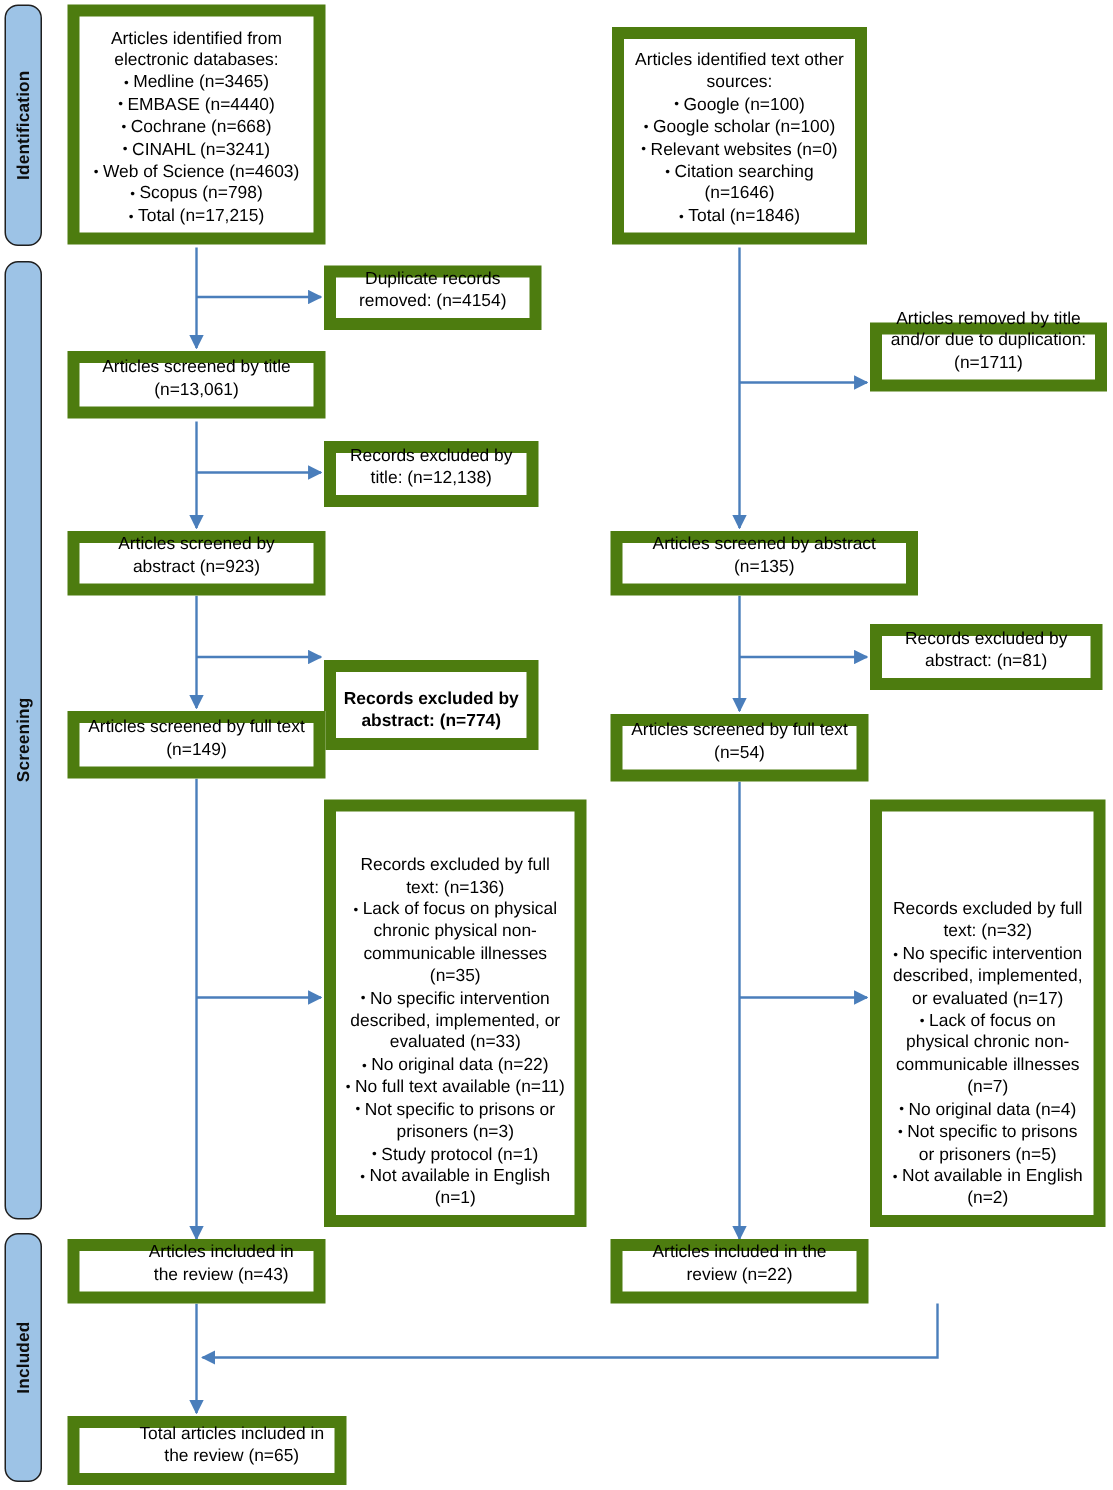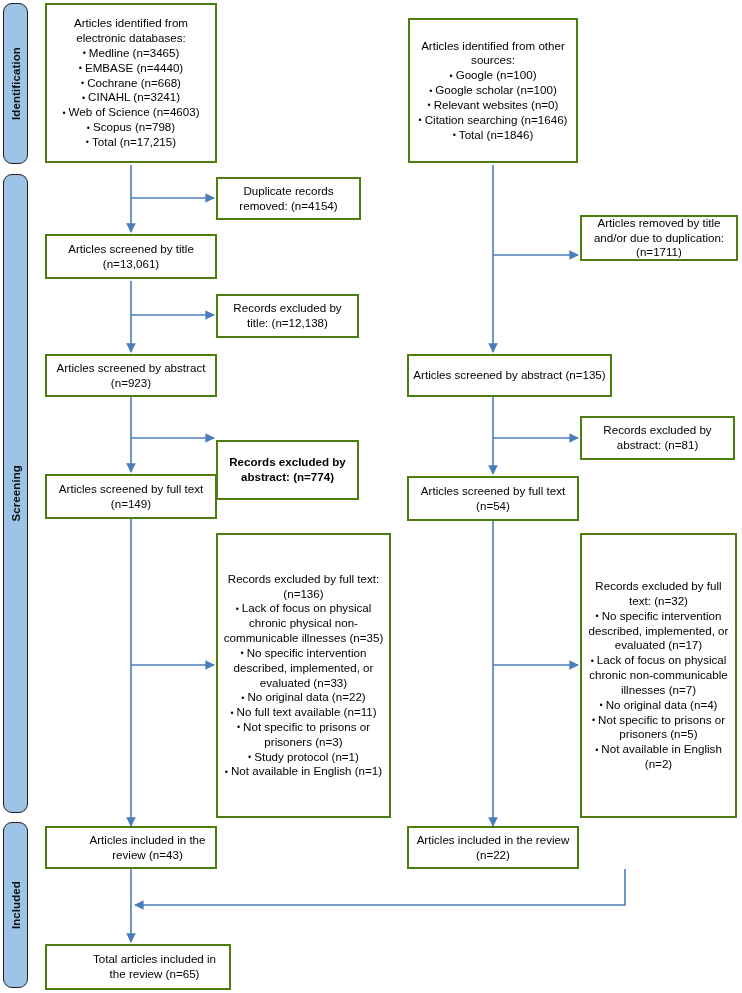--- a/index.html
+++ b/index.html
@@ -41,23 +41,23 @@
     letter-spacing: 0.1px;
     color: #0d0d0d;
     white-space: nowrap;
   }
 
   
   .box {
     position: absolute;
     box-sizing: border-box;
     background: #ffffff;
-    border: 2px solid #4d7c0f;
+    border: 8px solid #4d7c0f;
     display: flex;
-    align-items: center;
+    align-items: flex-end;
     justify-content: center;
     padding: 3px 4px;
   }
   .box-text {
     text-align: center;
     font-size: 11.6px;
     line-height: 1.28;
     color: #000000;
     width: 100%;
   }
@@ -148,21 +148,21 @@
           <li><span class="bullet-glyph">•</span><span>CINAHL (n=3241)</span></li>
           <li><span class="bullet-glyph">•</span><span>Web of Science (n=4603)</span></li>
           <li><span class="bullet-glyph">•</span><span>Scopus (n=798)</span></li>
           <li><span class="bullet-glyph">•</span><span>Total (n=17,215)</span></li>
         </ul>
     </div>
   </div>
 
   <div class="box" style="left:408px; top:18px; width:170px; height:145px;">
     <div class="box-text">
-      <span class="box-title">Articles identified from other sources:</span>
+      <span class="box-title">Articles identified text other sources:</span>
       <ul class="bullets">
           <li><span class="bullet-glyph">•</span><span>Google (n=100)</span></li>
           <li><span class="bullet-glyph">•</span><span>Google scholar (n=100)</span></li>
           <li><span class="bullet-glyph">•</span><span>Relevant websites (n=0)</span></li>
           <li><span class="bullet-glyph">•</span><span>Citation searching (n=1646)</span></li>
           <li><span class="bullet-glyph">•</span><span>Total (n=1846)</span></li>
         </ul>
     </div>
   </div>
 

